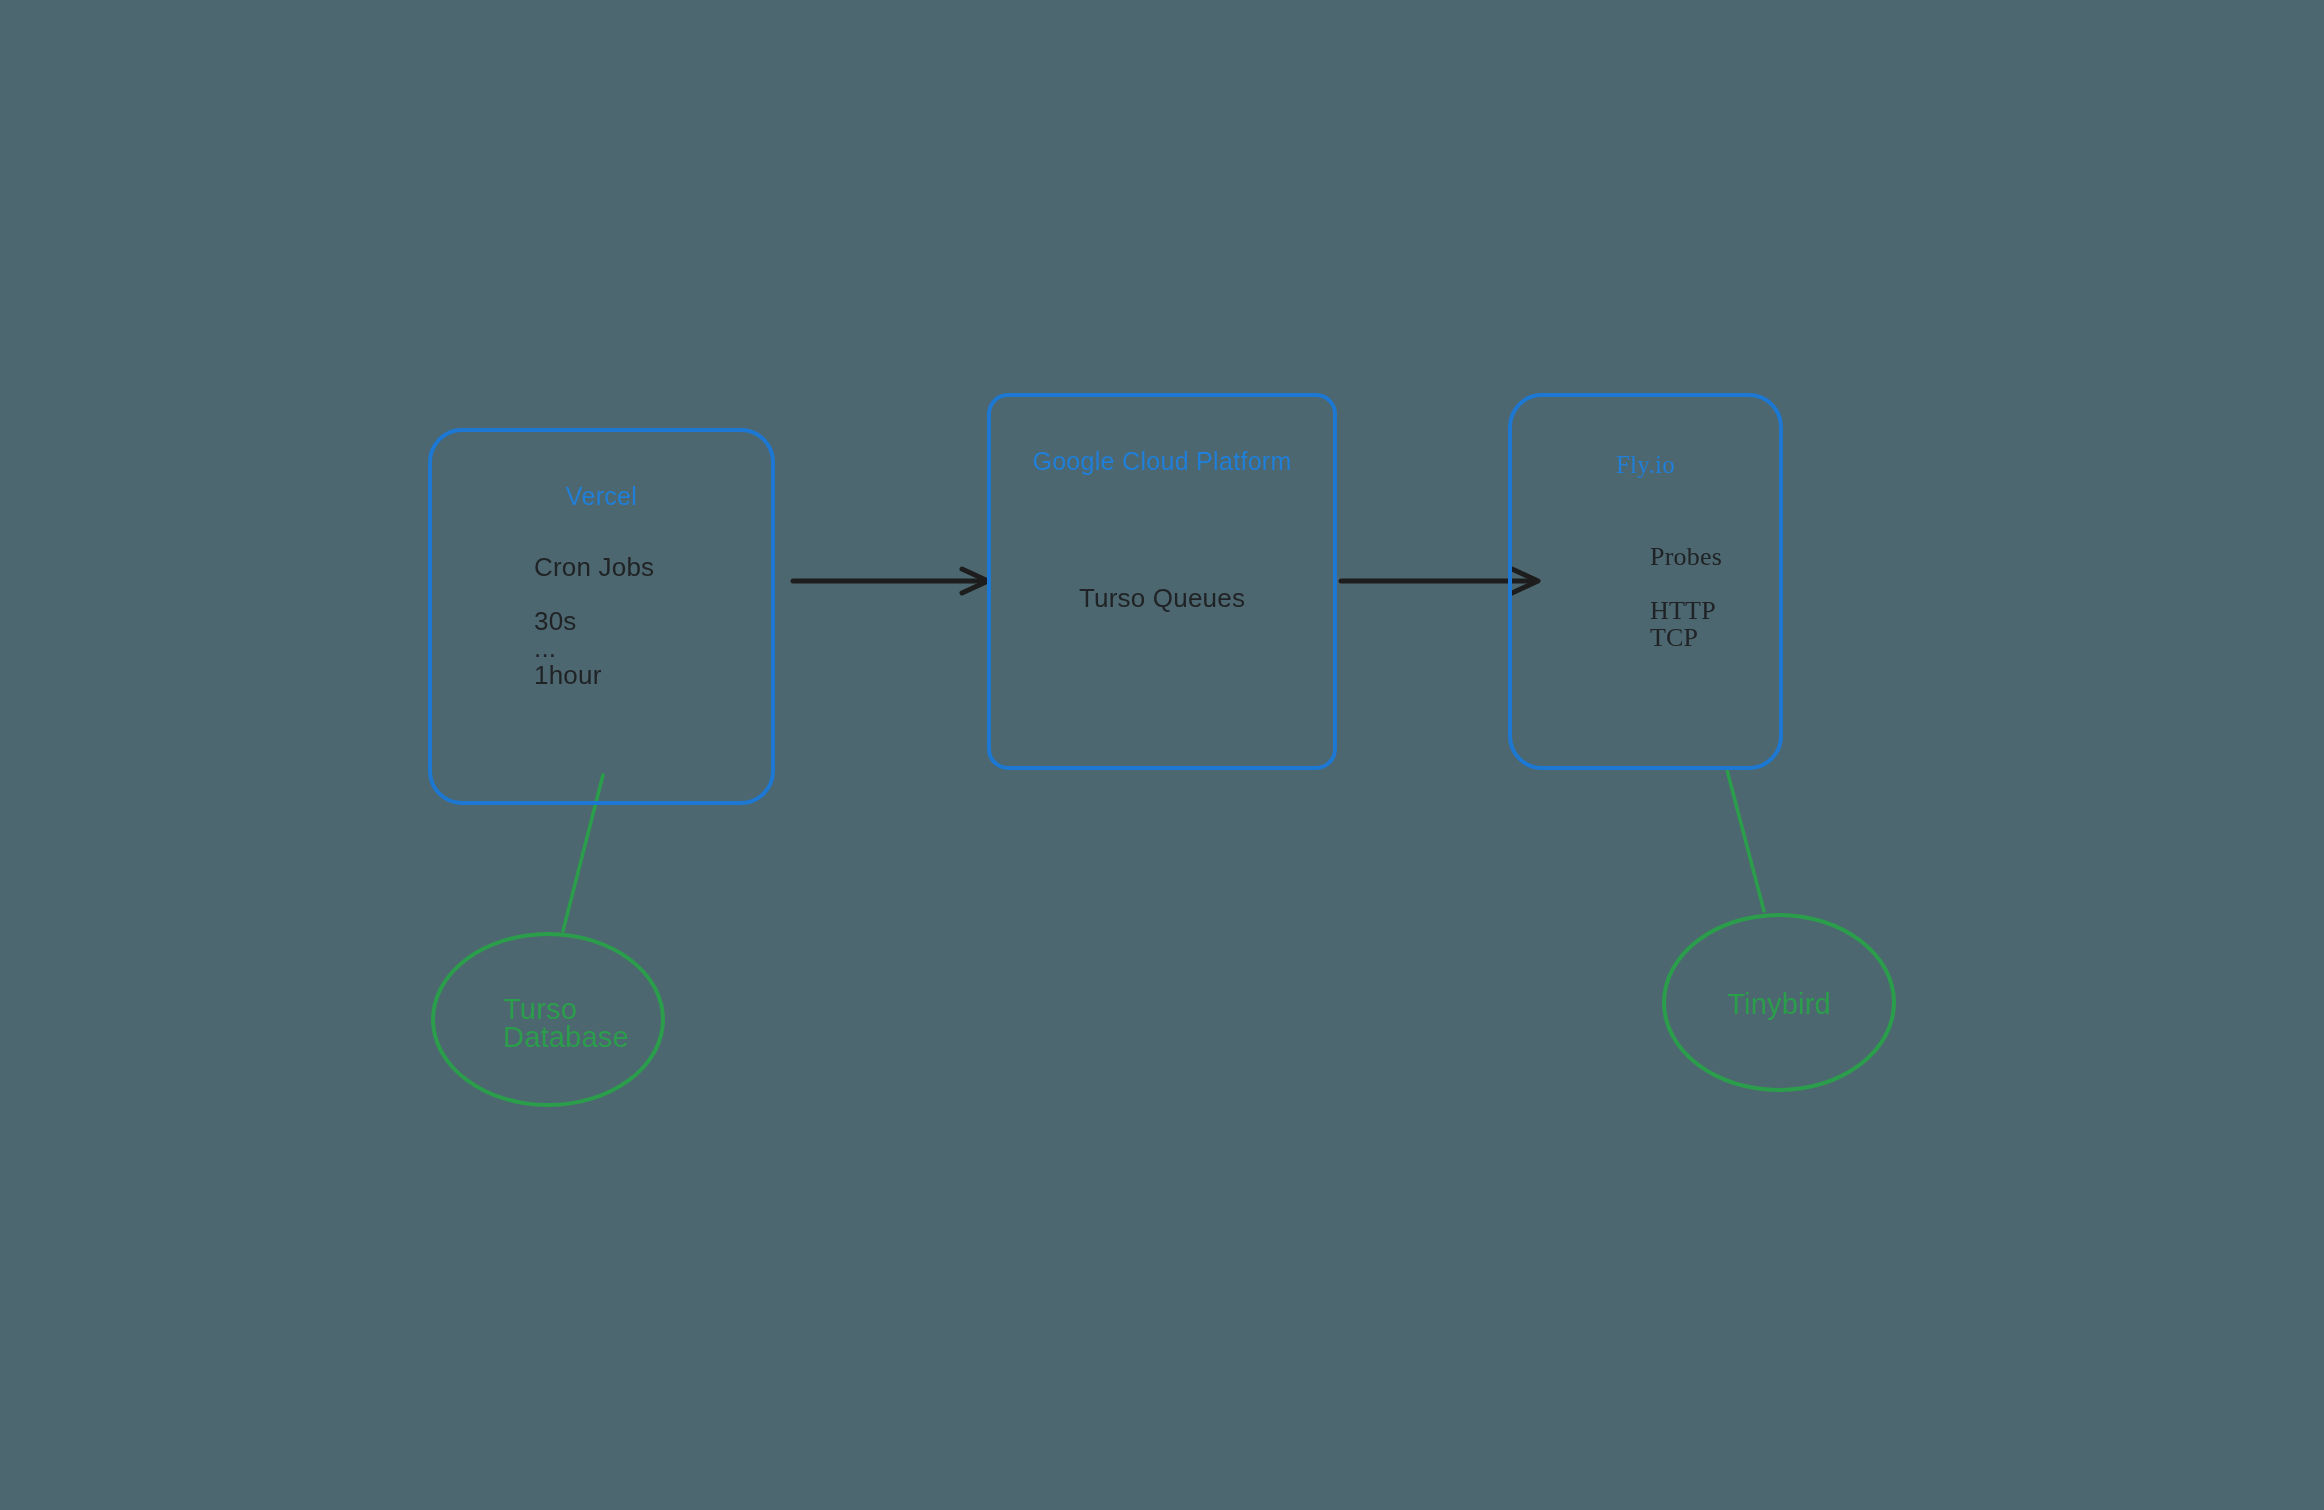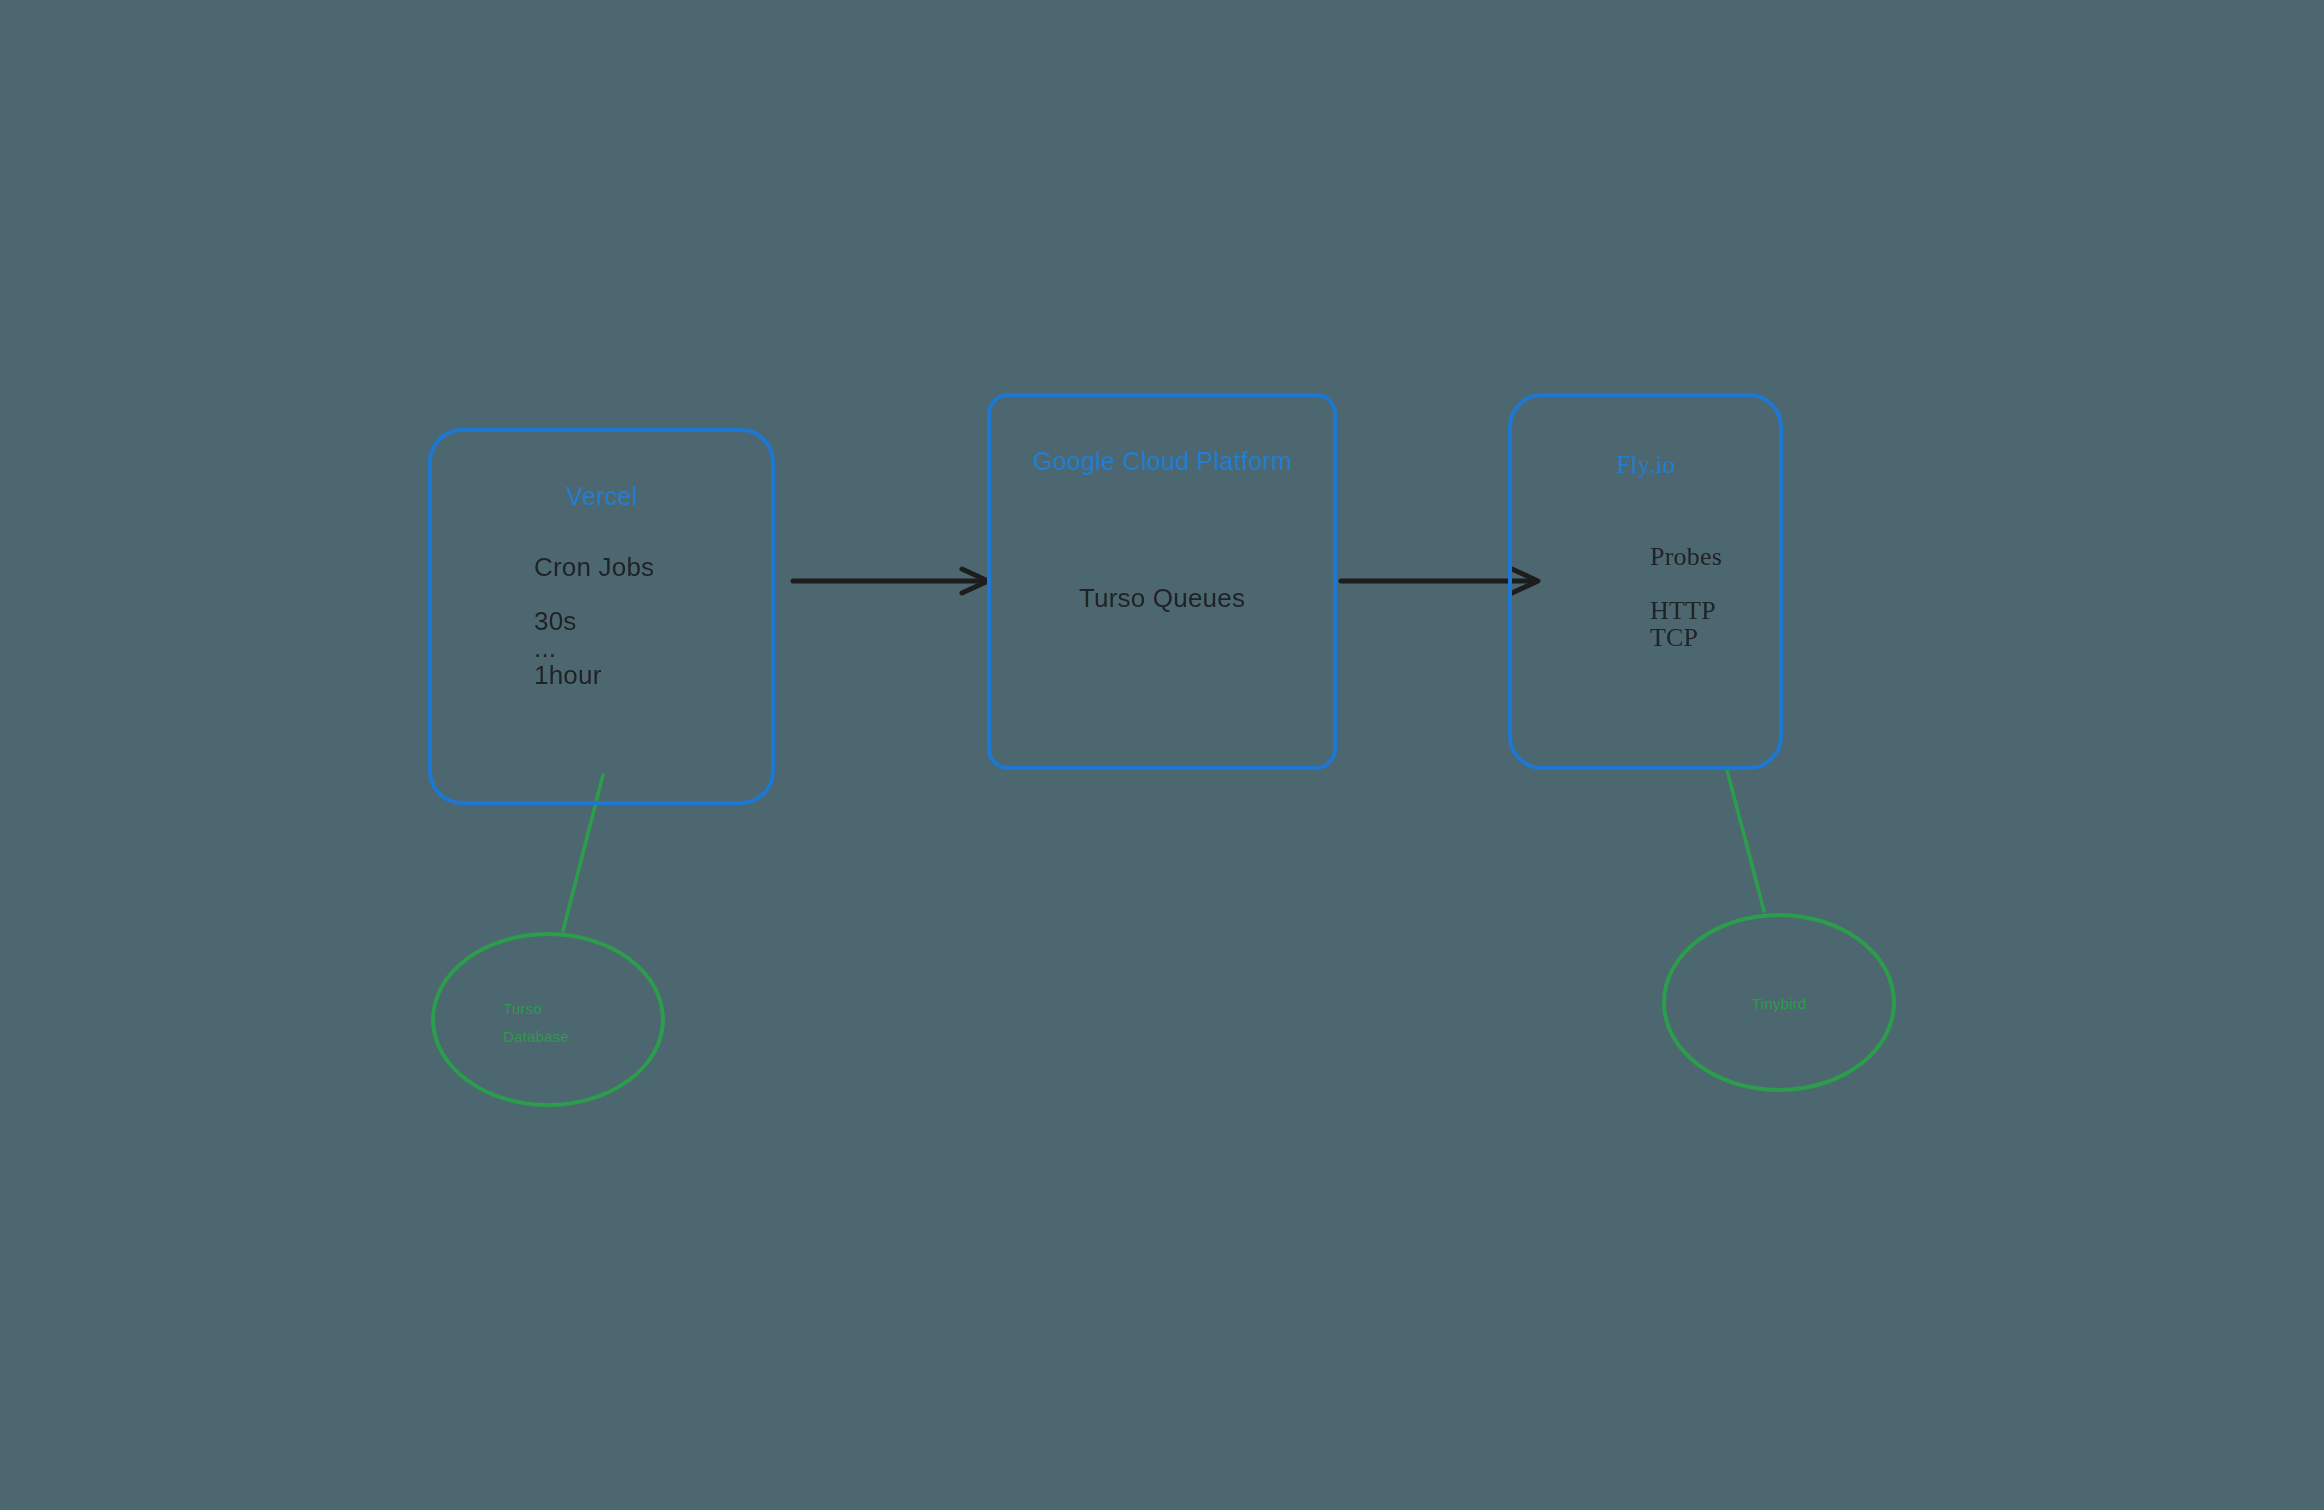--- a/index.html
+++ b/index.html
@@ -82,21 +82,21 @@
     position: absolute;
     border: 4px solid var(--green);
     border-radius: 50%;
     background: transparent;
   }
   .ellipse-turso    { left: 431px; top: 932px; width: 234px; height: 175px; }
   .ellipse-tinybird { left: 1662px; top: 913px; width: 234px; height: 179px; }
 
   .ellipse-label {
     position: absolute;
-    font-size: 15px;
+    font-size: 29px;
     line-height: 28px;
     color: var(--green);
     white-space: pre-line;
     letter-spacing: 0.2px;
   }
   .ellipse-turso .ellipse-label { left: 68px; top: 59px; text-align: left; }
   .ellipse-tinybird .ellipse-label { left: 0; top: 73px; width: 100%; text-align: center; }
 </style>
 </head>
 <body>

